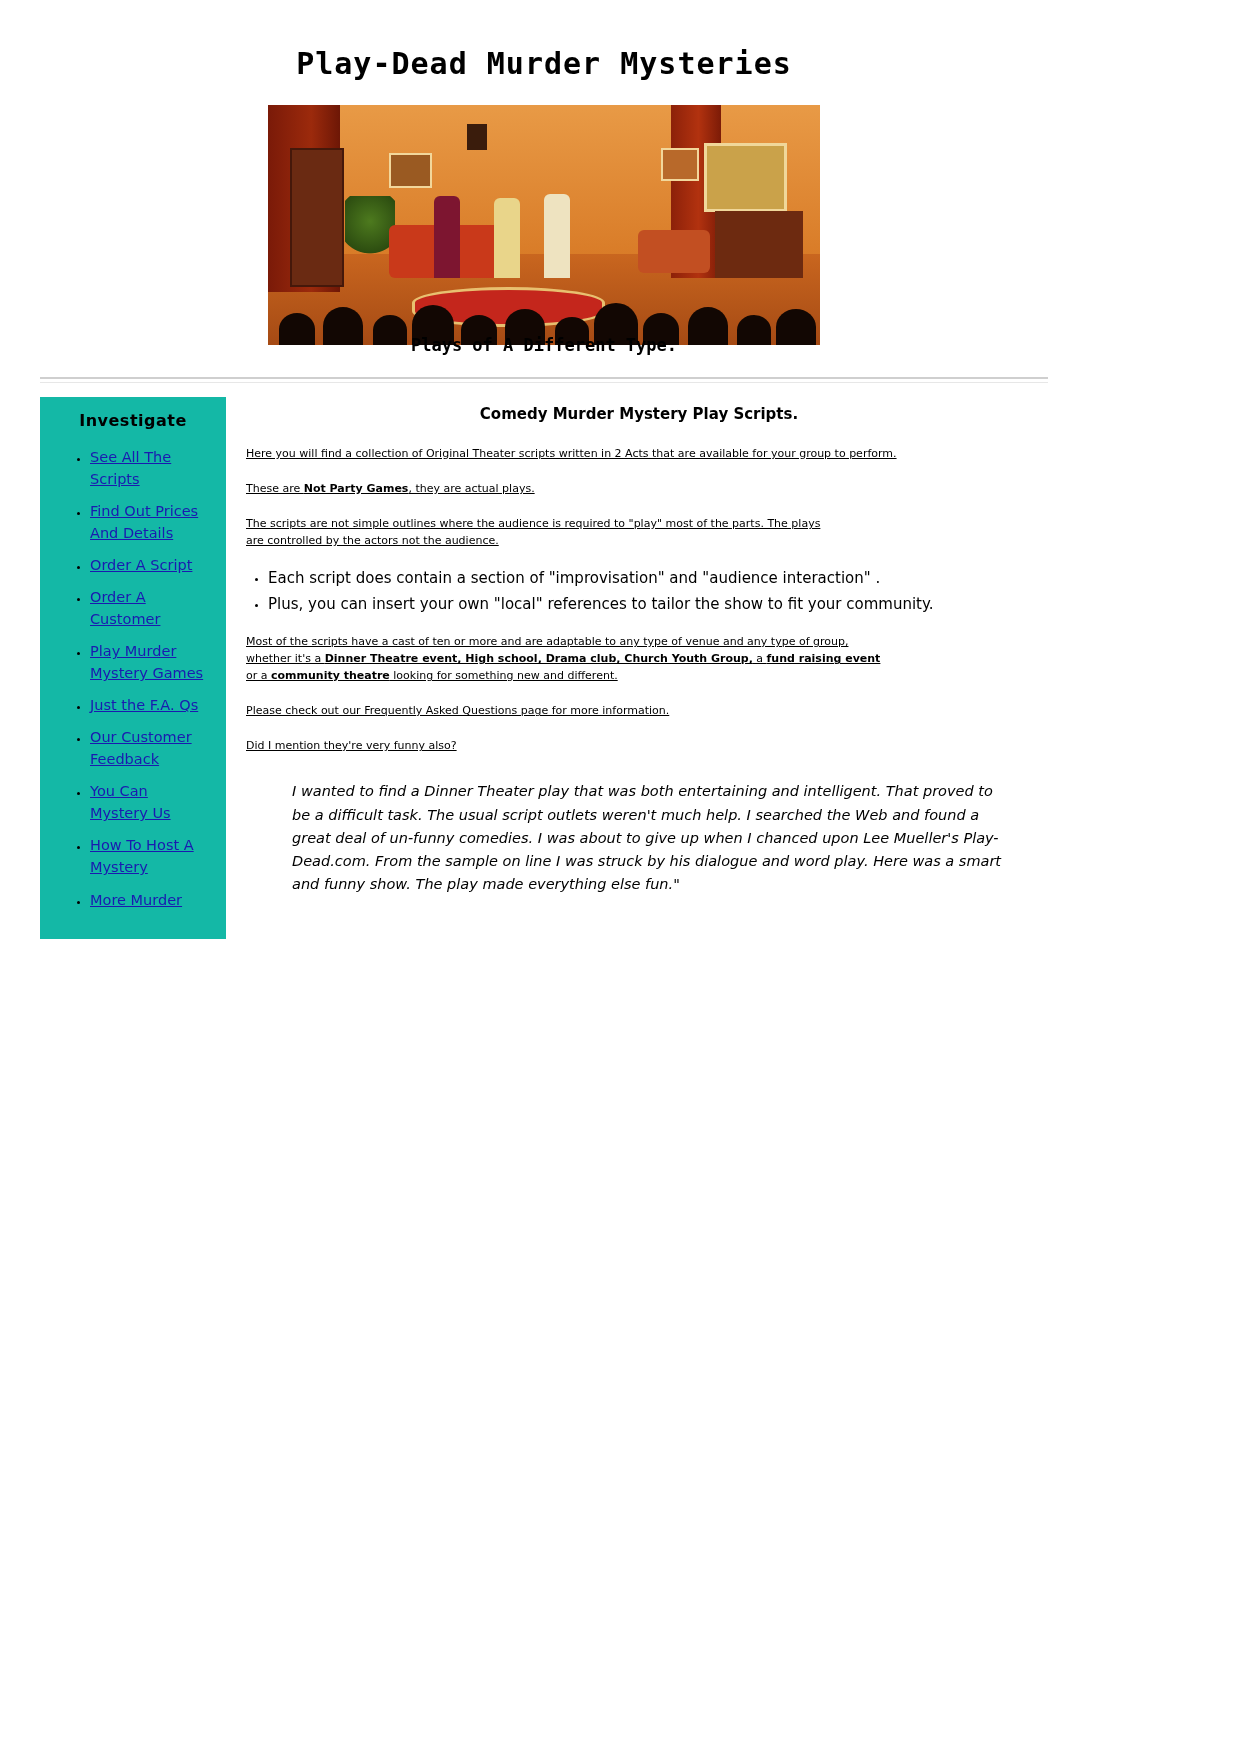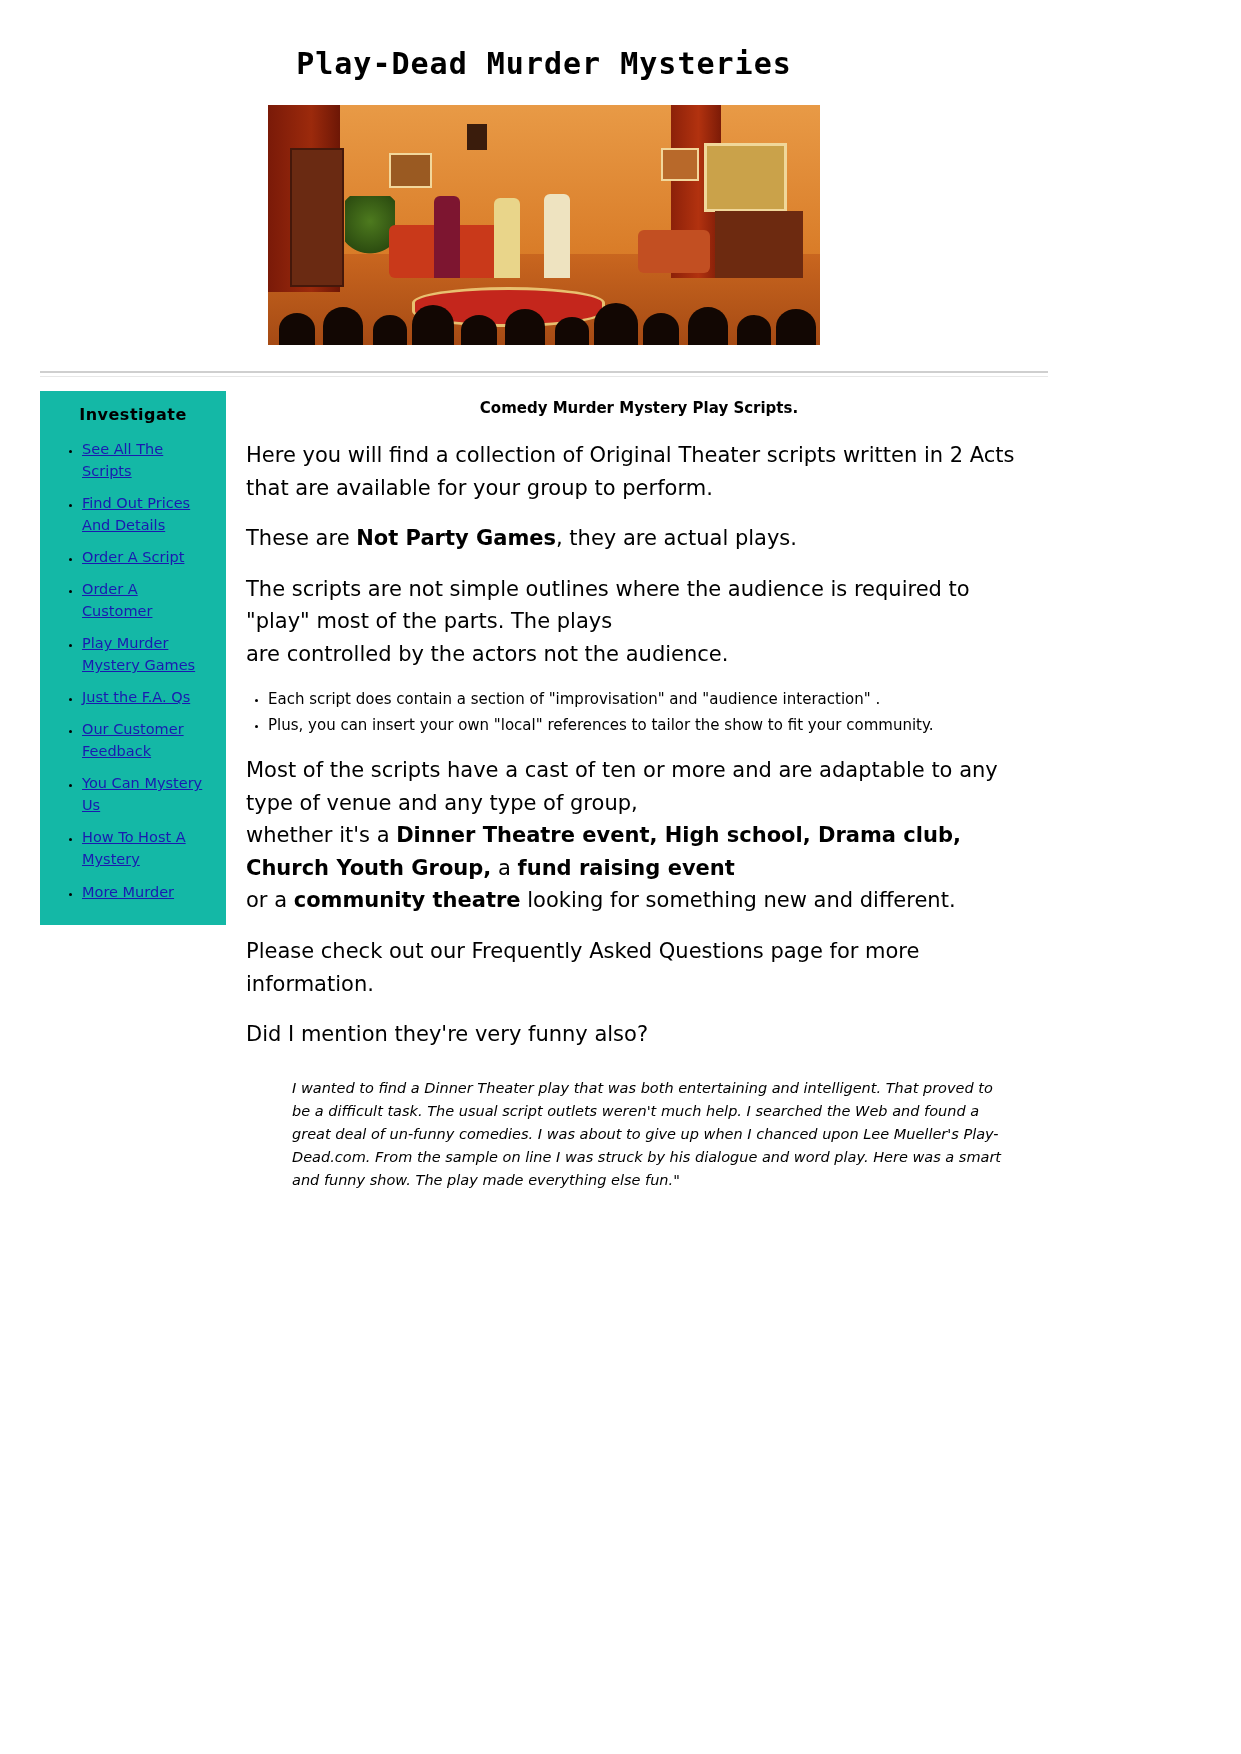--- a/index.html
+++ b/index.html
@@ -149,21 +149,21 @@
   }
   .sidebar h2 {
     margin: 4px 0 14px 0;
     text-align: center;
     font-size: 16px;
     font-weight: bold;
     font-family: "DejaVu Sans", sans-serif;
     letter-spacing: 0.5px;
   }
   .sidebar ul {
-    margin: 8px;
+    margin: 16px;
     padding: 0 6px 0 34px;
     list-style: disc;
   }
   .sidebar li {
     margin: 0 0 10px 0;
     font-size: 14.5px;
     line-height: 1.52;
   }
   .sidebar li::marker { font-size: 11px; }
   .sidebar a {
@@ -174,23 +174,24 @@
     flex: 1 1 auto;
     padding: 0 16px 0 20px;
   }
   .main-title {
     text-align: center;
     font-size: 15px;
     font-weight: bold;
     margin: 8px 0 22px 0;
   }
   .main p {
-    font-size: 21px;
+    font-size: 11px;
     line-height: 1.55;
     margin: 4px 0 18px 0;
+    text-decoration: underline;
   }
   .main ul.inline-list {
     margin: 0 0 18px 0;
     padding-left: 22px;
     list-style: disc;
   }
   .main ul.inline-list li {
     font-size: 15px;
     line-height: 1.5;
     margin-bottom: 3px;
@@ -240,20 +241,21 @@
         <div class="head" style="left:52%;width:34px;height:28px;"></div>
         <div class="head" style="left:59%;width:44px;height:42px;"></div>
         <div class="head" style="left:68%;width:36px;height:32px;"></div>
         <div class="head" style="left:76%;width:40px;height:38px;"></div>
         <div class="head" style="left:85%;width:34px;height:30px;"></div>
         <div class="head" style="left:92%;width:40px;height:36px;"></div>
       </div>
     </div>
   </div>
 
+  <div class="tagline">Plays of A Different Type.</div>
 
   <div class="divider"></div>
 
   <div class="content">
 
     <nav class="sidebar">
       <h2>Investigate</h2>
       <ul>
         <li><a href="#">See All The Scripts</a></li>
         <li><a href="#">Find Out Prices And Details</a></li>

